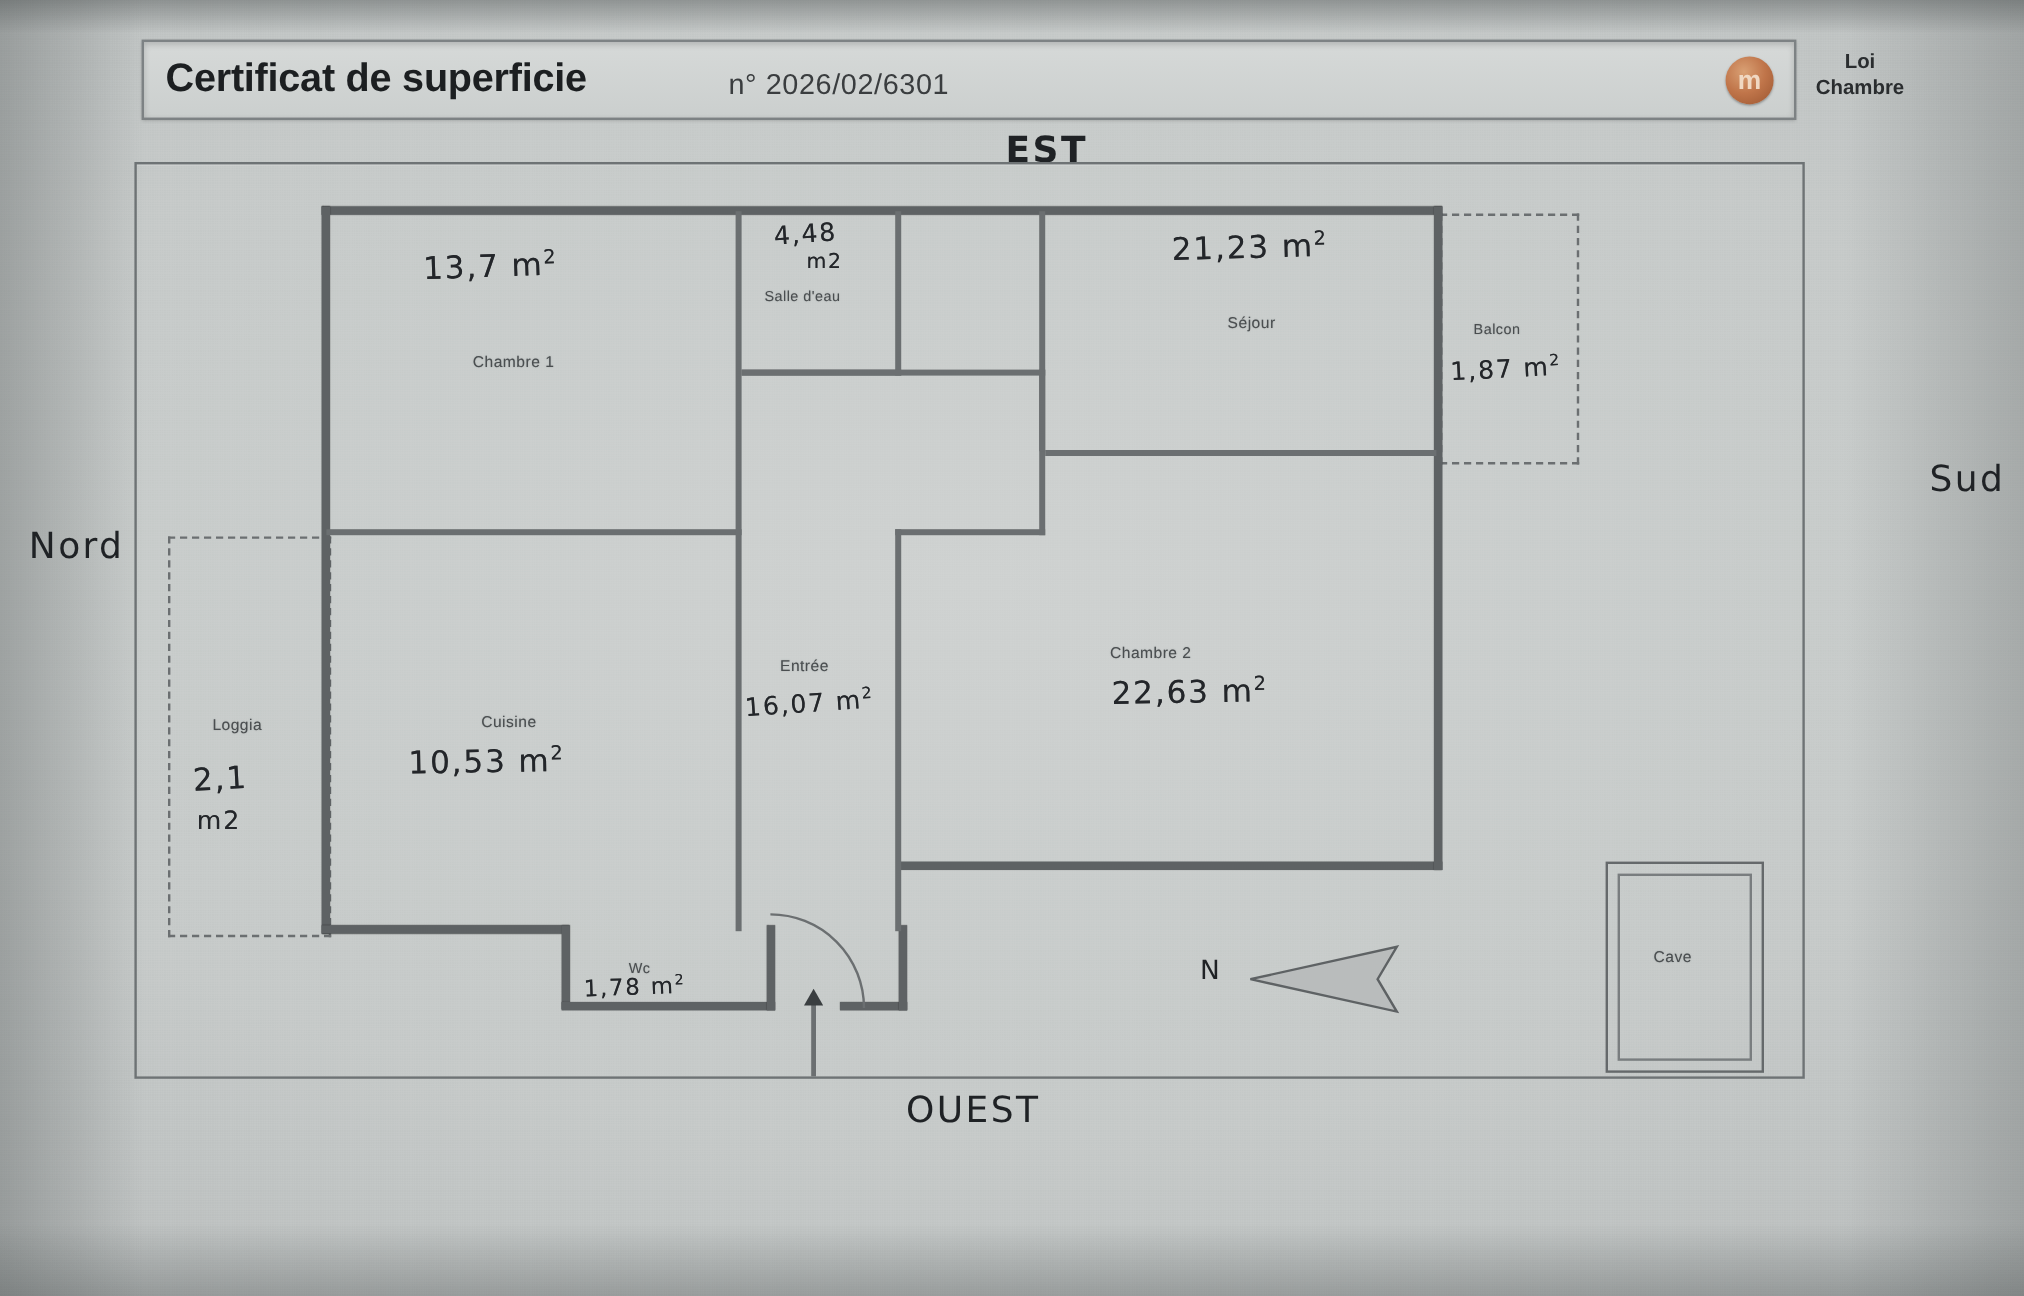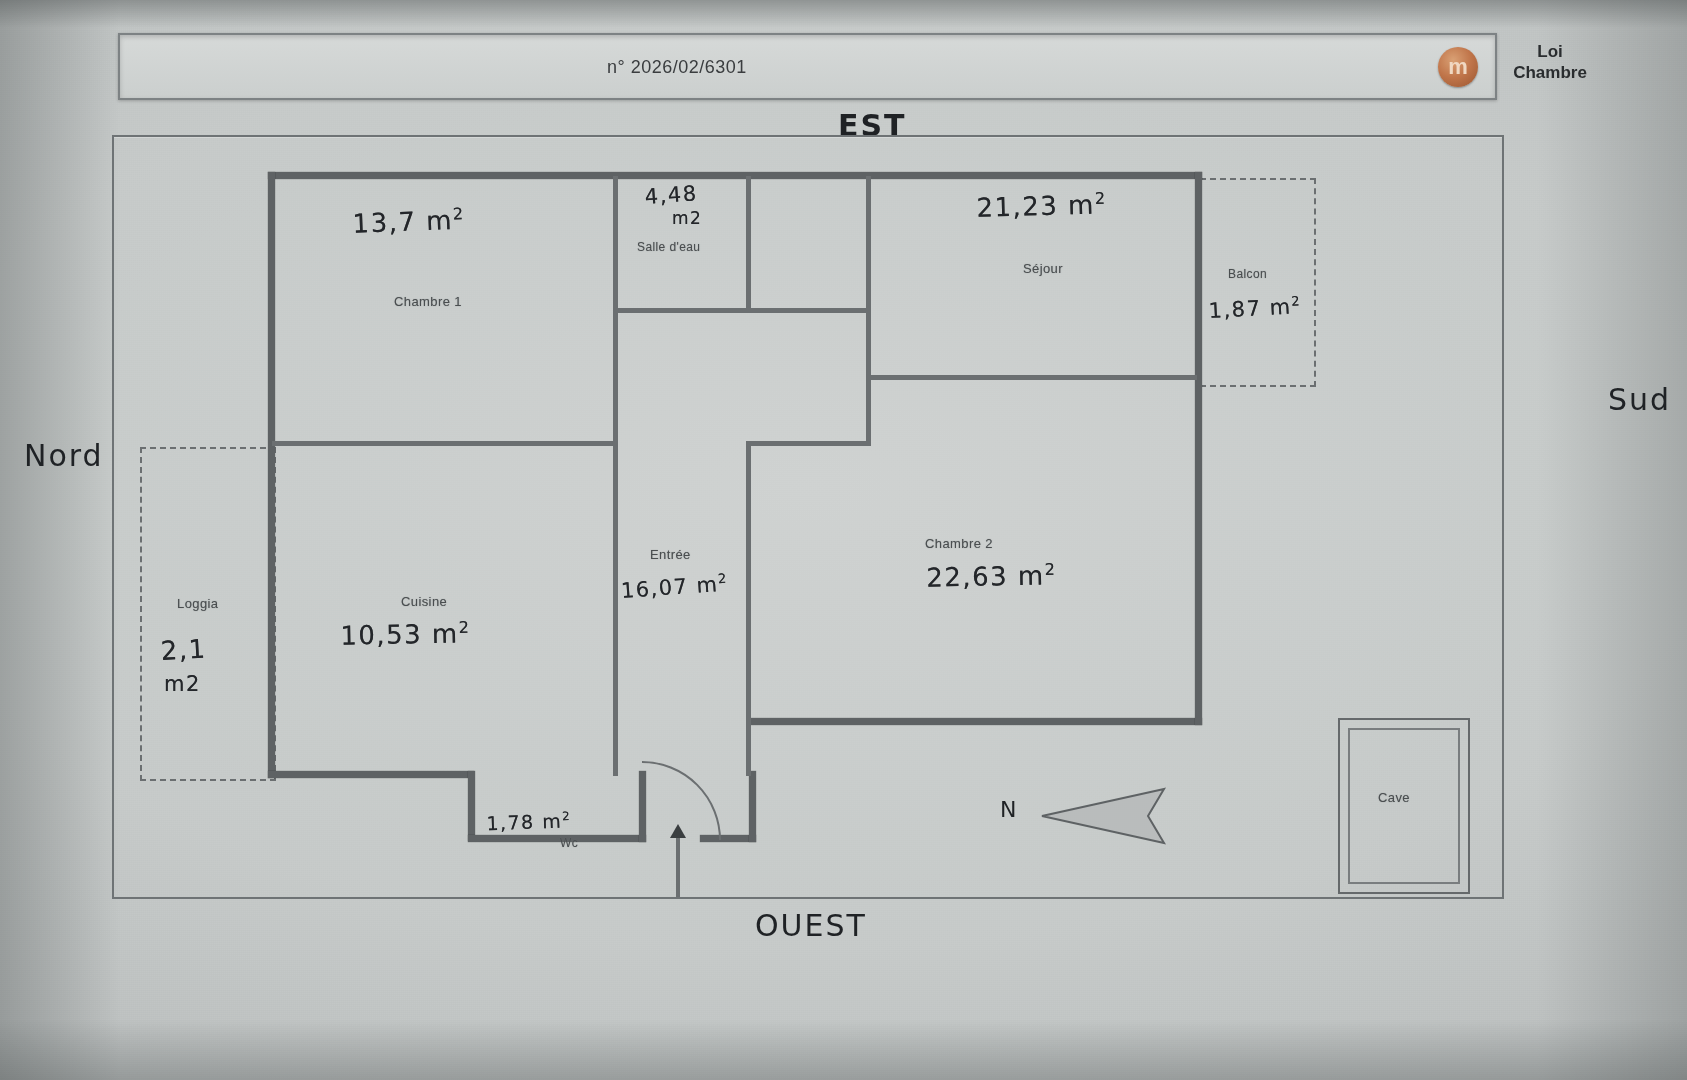--- a/index.html
+++ b/index.html
@@ -53,21 +53,21 @@
     background:linear-gradient(180deg,#d6d9d8,#cbcfce);
     border:2px solid #7d8284;
     box-shadow:0 2px 5px rgba(0,0,0,.18) inset, 0 1px 3px rgba(0,0,0,.22);
   }
   #title{
     position:absolute;left:18px;top:11px;
     font-size:33px;font-weight:bold;color:#1c1f21;letter-spacing:-.2px;
   }
   #docnum{
     position:absolute;left:487px;top:22px;
-    font-size:18px;color:#3a3d3f;letter-spacing:.5px;
+    font-size:24px;color:#3a3d3f;letter-spacing:.5px;
   }
   #logo{
     position:absolute;left:1318px;top:12px;width:40px;height:40px;border-radius:50%;
     background:radial-gradient(circle at 38% 32%, #d9a074 0%, #c0754a 48%, #9a5530 100%);
     box-shadow:0 1px 2px rgba(0,0,0,.35);
     display:flex;align-items:center;justify-content:center;
   }
   #logo span{font-size:22px;font-weight:bold;color:#f0d8c2;line-height:1;}
   #brand{
     position:absolute;left:1370px;top:6px;width:120px;
@@ -115,20 +115,21 @@
 <body>
 
 <div id="paper"></div>
 <div id="grain"></div>
 <div id="shadeL"></div>
 <div id="shadeR"></div>
 <div id="shadeT"></div>
 <div id="shadeB"></div>
 
 <div id="header">
+  <div id="title">Certificat de superficie</div>
   <div id="docnum">n° 2026/02/6301</div>
   <div id="logo">
     <span>m</span>
   </div>
   <div id="brand">
     <div>Loi</div>
     <div>Chambre</div>
   </div>
 </div>
 
@@ -191,21 +192,21 @@
   <path d="M10,0 L18,14 L2,14 Z" fill="#3a3e40"></path>
 </svg>
 
 <span class="printed" style="left:394px;top:294px;">Chambre 1</span>
 <span class="printed" style="left:637px;top:240px;font-size:12px;">Salle d'eau</span>
 <span class="printed" style="left:979px;top:261px;margin-left:44px;">Séjour</span>
 <span class="printed" style="left:1228px;top:267px;font-size:12px;">Balcon</span>
 <span class="printed" style="left:925px;top:536px;">Chambre 2</span>
 <span class="printed" style="left:401px;top:594px;">Cuisine</span>
 <span class="printed" style="left:650px;top:547px;">Entrée</span>
-<span class="printed" style="left:524px;top:836px;font-size:12px;margin-left:36px;">Wc</span>
+<span class="printed" style="left:524px;top:800px;font-size:12px;">Wc</span>
 <span class="printed" style="left:177px;top:596px;">Loggia</span>
 <span class="printed" id="cave-label">Cave</span>
 
 <span class="hand" style="left:352px;top:208px;transform:rotate(-2deg);">
   <span>13,7 m</span><sup>2</sup>
 </span>
 
 <span class="hand sm" style="left:644px;top:185px;transform:rotate(-4deg);">4,48</span>
 <span class="hand sm" style="left:672px;top:208px;font-size:17px;">m2</span>
 

